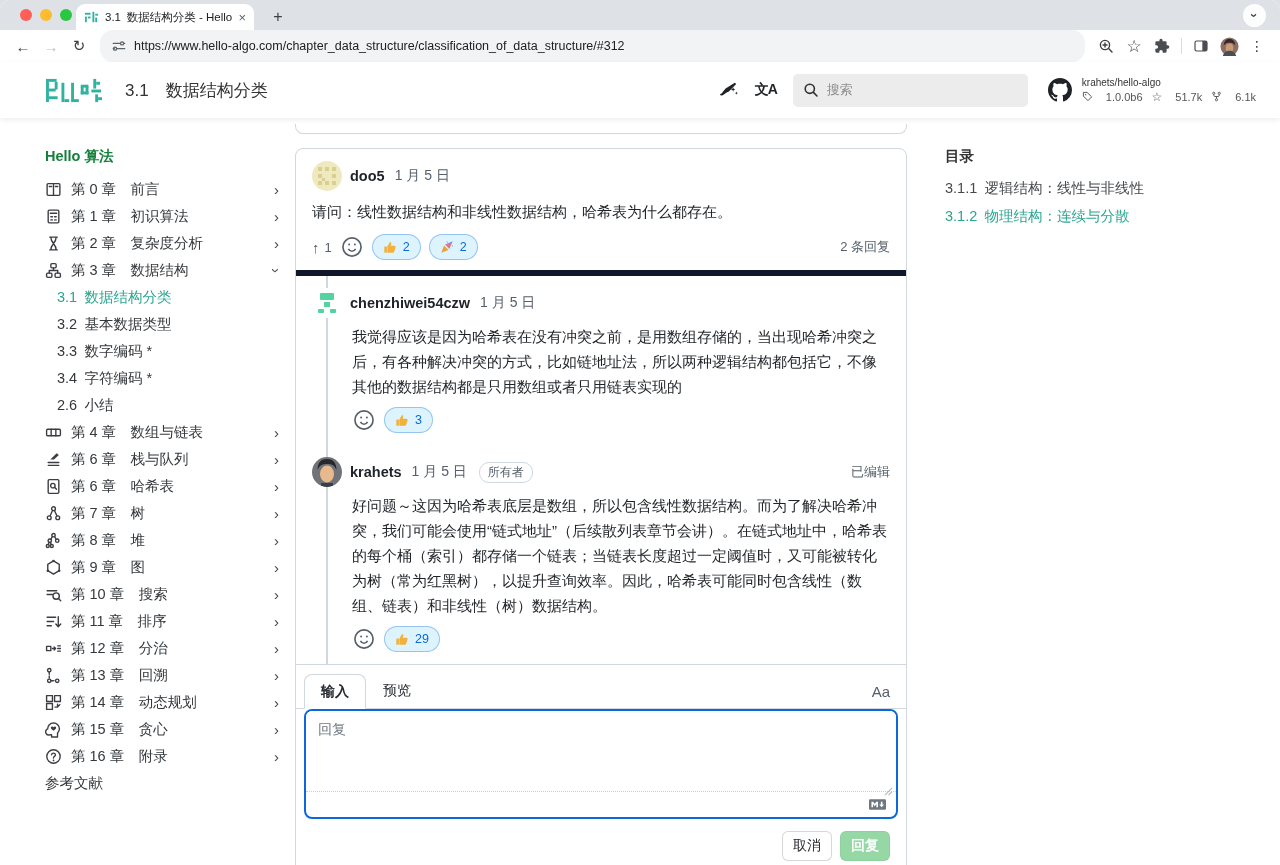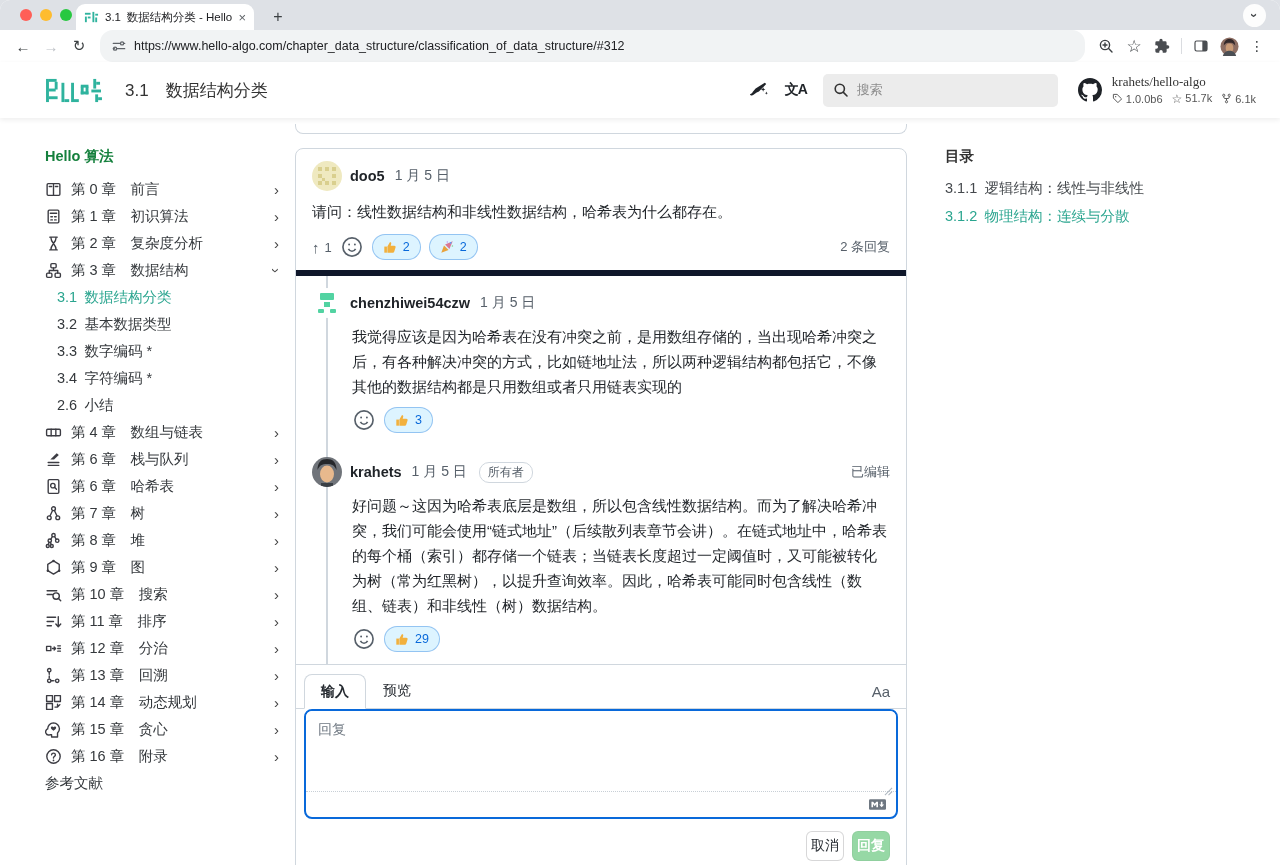--- a/index.html
+++ b/index.html
@@ -31,23 +31,23 @@
   .siteheader { height:56px; background:#fff; display:flex; align-items:center; padding:0 24px 0 45px; box-shadow:0 2px 5px rgba(0,0,0,.07); position:relative; z-index:5; }
   .page-title { margin-left:22px; font-size:17px; color:#333; }
   .hdr-right { margin-left:auto; display:flex; align-items:center; gap:16px; }
   .hdr-ic { display:flex; align-items:center; justify-content:center; color:#1f2328; }
   .translate-txt { font-size:14px; font-weight:bold; color:#1f2328; letter-spacing:-1px; }
   .searchbox { width:235px; height:33px; background:#ececec; border-radius:5px; display:flex; align-items:center; gap:8px; padding:0 10px; }
   .searchbox input { border:none; outline:none; background:transparent; font-size:13px; color:#333; width:100%; font-family:Liberation Mono, monospace; }
   .searchbox input::placeholder { color:#8b8b8b; }
   .repo { display:flex; align-items:center; gap:10px; margin-left:4px; }
   .repo-col { display:flex; flex-direction:column; gap:2px; }
-  .repo-name { font-size:13px; color:#333;font-family:Liberation Serif, serif; }
+  .repo-name { font-size:10px; color:#333; }
   .repo-meta { display:flex; align-items:center; gap:9px; font-size:11px; color:#555; }
-  .meta-item { display:flex; align-items:flex-start; gap:3px; }
+  .meta-item { display:flex; align-items:center; gap:13px; }
   .star-g { font-size:12px; color:#555; }
 
   
   .page { display:flex; height:747px; background:#fff; }
   .sidebar { width:295px; padding:26px 10px 0 45px; flex-shrink:0; }
   .side-title { font-weight:bold; font-size:14.5px; color:#15803d; height:24px; display:flex; align-items:center; margin-bottom:8px; }
   .nav-item { display:flex; align-items:center; height:27px; cursor:pointer; color:#34383c; font-size:14.5px; }
   .nav-icon { width:17px; height:17px; margin-right:9px; display:flex; flex-shrink:0; }
   .nav-icon svg { width:17px; height:17px; fill:none; stroke:#3c3c43; stroke-width:1.3; stroke-linecap:round; stroke-linejoin:round; }
   .nav-label { flex:1; white-space:nowrap; overflow:hidden; }
@@ -86,21 +86,21 @@
   .ed-tabs { display:flex; align-items:flex-end; padding:8px 16px 0 8px; border-bottom:1px solid #d0d7de; }
   .ed-tab { padding:8px 16px 7px; font-size:14px; color:#24292f; border:1px solid transparent; border-radius:8px 8px 0 0; }
   .ed-tab.active { background:#fff; border-color:#d0d7de; border-bottom-color:#fff; margin-bottom:-1px; font-weight:bold; }
   .ed-aa { margin-left:auto; color:#57606a; font-size:15px; padding-bottom:8px; }
   .ed-box { margin:0 8px 8px; border:2px solid #0969da; border-radius:8px; background:#fff; overflow:hidden; }
   .ed-box textarea { display:block; width:100%; height:80px; padding:10px 12px; border:none; outline:none; resize:none; font-family:inherit; font-size:14px; color:#1f2328; }
   .ed-box textarea::placeholder { color:#6e7781; }
   .ed-foot { border-top:1px dotted #c8cfd6; height:26px; display:flex; align-items:center; justify-content:flex-end; padding:0 10px; position:relative; }
   .resize-handle { position:absolute; right:3px; top:-10px; }
   .ed-actions { display:flex; justify-content:flex-end; gap:8px; padding:4px 16px 14px; }
-  .btn { height:30px; padding:0 4px; border-radius:6px; font-size:14px; }
+  .btn { height:30px; padding:0 10px; border-radius:6px; font-size:14px; }
   .btn-cancel { background:#fff; border:1px solid rgba(31,35,40,.18); color:#24292f; }
   .btn-submit { background:#96d8a5; border:1px solid rgba(31,35,40,.05); color:#fff; font-weight:bold; }
 
   .toc { flex:1; padding:26px 0 0 38px; }
   .toc-title { font-weight:bold; font-size:14.5px; color:#333; height:24px; display:flex; align-items:center; margin-bottom:6px; }
   .toc-item { height:28px; display:flex; align-items:center; font-size:14.5px; color:#45494d; cursor:pointer; white-space:nowrap; }
   .toc-item.active { color:var(--accent); }
 
   :root { --accent:#2aa58f; }
   .avatar-wrap { width:30px; height:30px; flex-shrink:0; }

